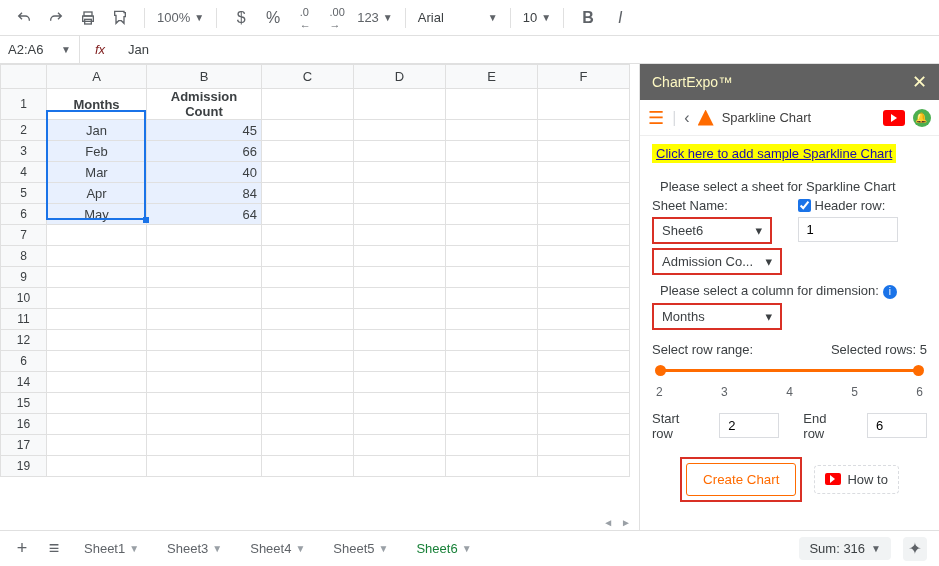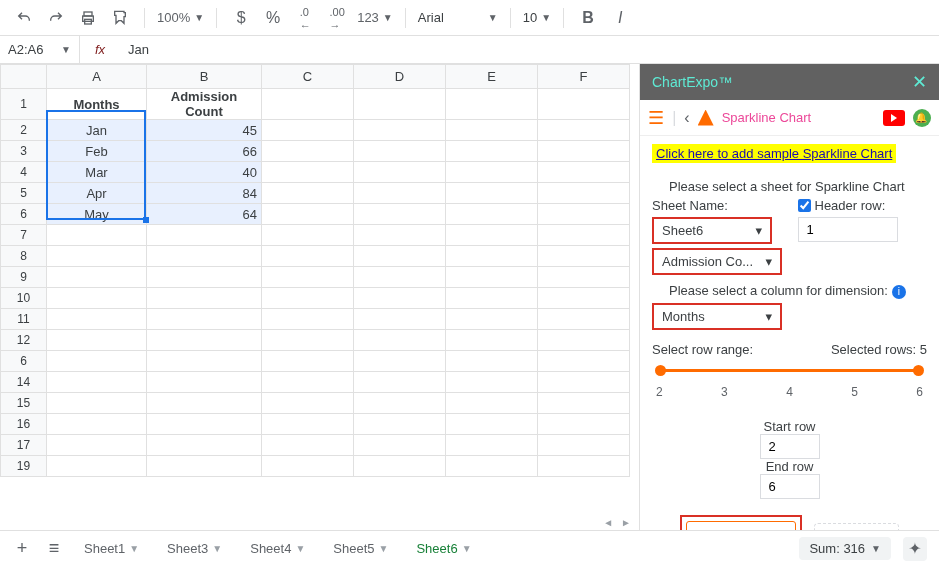--- a/index.html
+++ b/index.html
@@ -30,46 +30,46 @@
 .sel-cell { background: #e8f0fe; }
 .sel-range { position: absolute; border: 2px solid #1a73e8; pointer-events: none; }
 .sel-handle { position: absolute; width: 6px; height: 6px; background: #1a73e8; }
 .hscroll { height: 16px; display: flex; align-items: center; justify-content: flex-end; padding-right: 8px; font-size: 10px; color: #9aa0a6; gap: 8px; }
 .hscroll span { cursor: pointer; }
 .st-btn { width: 28px; height: 28px; display: flex; align-items: center; justify-content: center; cursor: pointer; color: #5f6368; font-size: 18px; }
 .st-tab { padding: 6px 12px; font-size: 13px; color: #5f6368; cursor: pointer; display: flex; align-items: center; gap: 4px; border-radius: 4px 4px 0 0; }
 .st-tab.active { color: #188038; font-weight: 500; }
 .st-arrow { font-size: 10px; color: #9aa0a6; }
 .sidebar { flex: 1; display: flex; flex-direction: column; background: #fff; }
-.sb-header { height: 36px; background: #616161; color: #5eead4; display: flex; align-items: center; padding: 0 12px; font-size: 14px; }
+.sb-header { height: 36px; background: #616161; color: #fef9c3; display: flex; align-items: center; padding: 0 12px; font-size: 14px; }
 .sb-close { margin-left: auto; cursor: pointer; font-size: 18px; }
 .sb-nav { height: 36px; display: flex; align-items: center; padding: 0 8px; gap: 8px; border-bottom: 1px solid #eee; }
 .sb-menu { color: #ff6b00; font-size: 18px; cursor: pointer; }
 .sb-back { color: #5f6368; font-size: 16px; cursor: pointer; }
 .sb-logo { width: 16px; height: 16px; background: #ff6b00; clip-path: polygon(0 100%, 50% 0, 100% 100%); }
-.sb-title { font-size: 13px; color: #ec4899; }
+.sb-title { font-size: 13px; color: #404040; }
 .sb-yt { width: 22px; height: 16px; background: #ff0000; border-radius: 3px; display: flex; align-items: center; justify-content: center; margin-left: auto; cursor: pointer; }
 .sb-yt::after { content: ''; border-left: 6px solid #fff; border-top: 4px solid transparent; border-bottom: 4px solid transparent; }
 .sb-bell { width: 18px; height: 18px; background: #4caf50; border-radius: 50%; display: flex; align-items: center; justify-content: center; color: #fff; font-size: 10px; cursor: pointer; }
 .sb-body { flex: 1; padding: 8px 12px; font-size: 13px; color: #3c4043; overflow-y: auto; }
 .sb-sample { background: #ffff00; color: #1a0dab; text-decoration: underline; padding: 2px 4px; display: inline-block; cursor: pointer; margin-bottom: 8px; }
-.sb-label { margin: 8px 17px 4px; font-size: 13px; }
+.sb-label { margin: 8px 8px 4px; font-size: 13px; }
 .sb-row { display: flex; gap: 16px; align-items: flex-start; }
 .sb-col { flex: 1; }
 .sb-select { border: 2px solid #d93025; padding: 4px 8px; display: flex; align-items: center; justify-content: space-between; cursor: pointer; font-size: 13px; margin-top: 4px; }
 .sb-chk { display: flex; align-items: center; gap: 4px; }
 .sb-chk input { accent-color: #1a73e8; }
 .sb-input { border: 1px solid #dadce0; padding: 4px 8px; font-size: 13px; width: 60px; }
 .sb-info { width: 14px; height: 14px; background: #1a73e8; border-radius: 50%; color: #fff; font-size: 10px; display: inline-flex; align-items: center; justify-content: center; margin-left: 4px; }
 .sb-slider-row { display: flex; justify-content: space-between; margin-top: 12px; }
 .sb-slider { position: relative; height: 20px; margin-top: 4px; }
 .sb-track { position: absolute; top: 8px; left: 8px; right: 8px; height: 3px; background: #ff6b00; border-radius: 2px; }
 .sb-thumb { position: absolute; top: 4px; width: 11px; height: 11px; background: #ff6b00; border-radius: 50%; }
 .sb-ticks { display: flex; justify-content: space-between; margin-top: 4px; font-size: 12px; color: #5f6368; padding: 0 4px; }
-.sb-range-row { display: flex; align-items: center; margin-top: 20px; flex-direction: column; }
+.sb-range-row { display: flex; gap: 24px; align-items: center; margin-top: 12px; }
 .sb-btn-row { display: flex; gap: 12px; align-items: center; margin-top: 16px; justify-content: center; }
 .sb-create-wrap { border: 2px solid #d93025; padding: 4px; }
 .sb-create { border: 1px solid #ff6b00; background: #fff; color: #ff6b00; padding: 8px 16px; cursor: pointer; font-weight: 500; border-radius: 3px; }
 .sb-howto { border: 1px dashed #dadce0; padding: 6px 10px; display: flex; align-items: center; gap: 6px; cursor: pointer; font-size: 13px; border-radius: 4px; }
 .sb-howto-yt { width: 16px; height: 12px; background: #ff0000; border-radius: 2px; position: relative; }
 .sb-howto-yt::after { content: ''; position: absolute; left: 5px; top: 2px; border-left: 5px solid #fff; border-top: 4px solid transparent; border-bottom: 4px solid transparent; }
 .bottom-bar { height: 36px; display: flex; align-items: center; border-top: 1px solid #e0e0e0; }
 .bb-left { width: 640px; display: flex; align-items: center; padding: 0 8px; gap: 4px; }
 .bb-right { flex: 1; display: flex; align-items: center; justify-content: flex-end; padding: 0 12px; gap: 12px; }
 .bb-sum { background: #f1f3f4; padding: 4px 10px; border-radius: 4px; font-size: 13px; color: #3c4043; display: flex; align-items: center; gap: 6px; cursor: pointer; }

